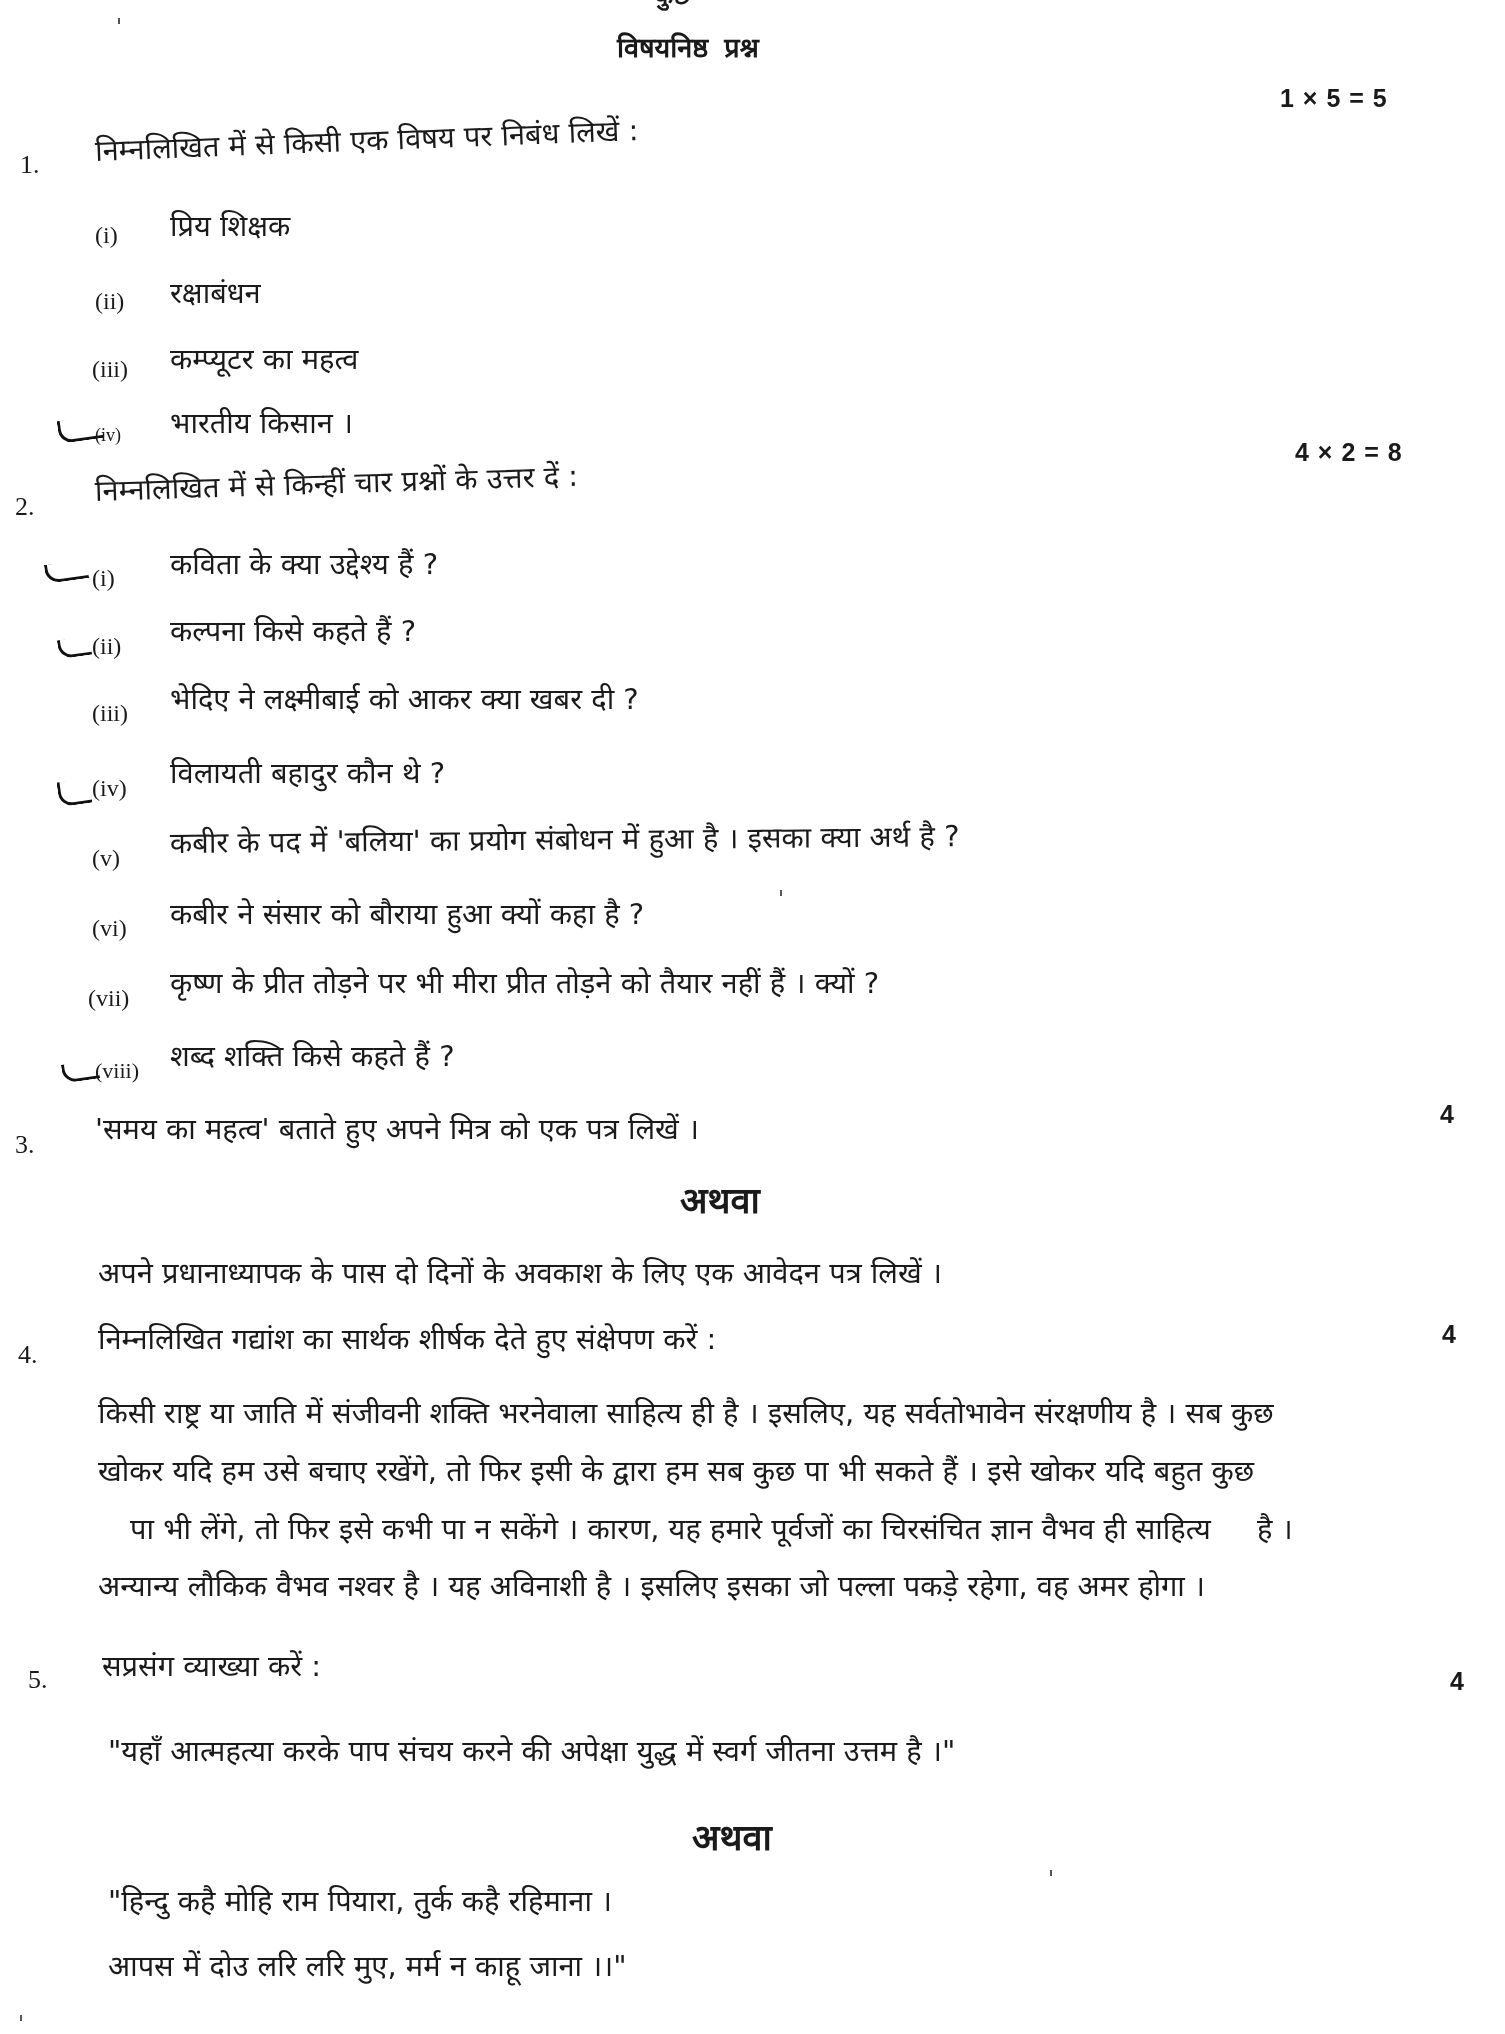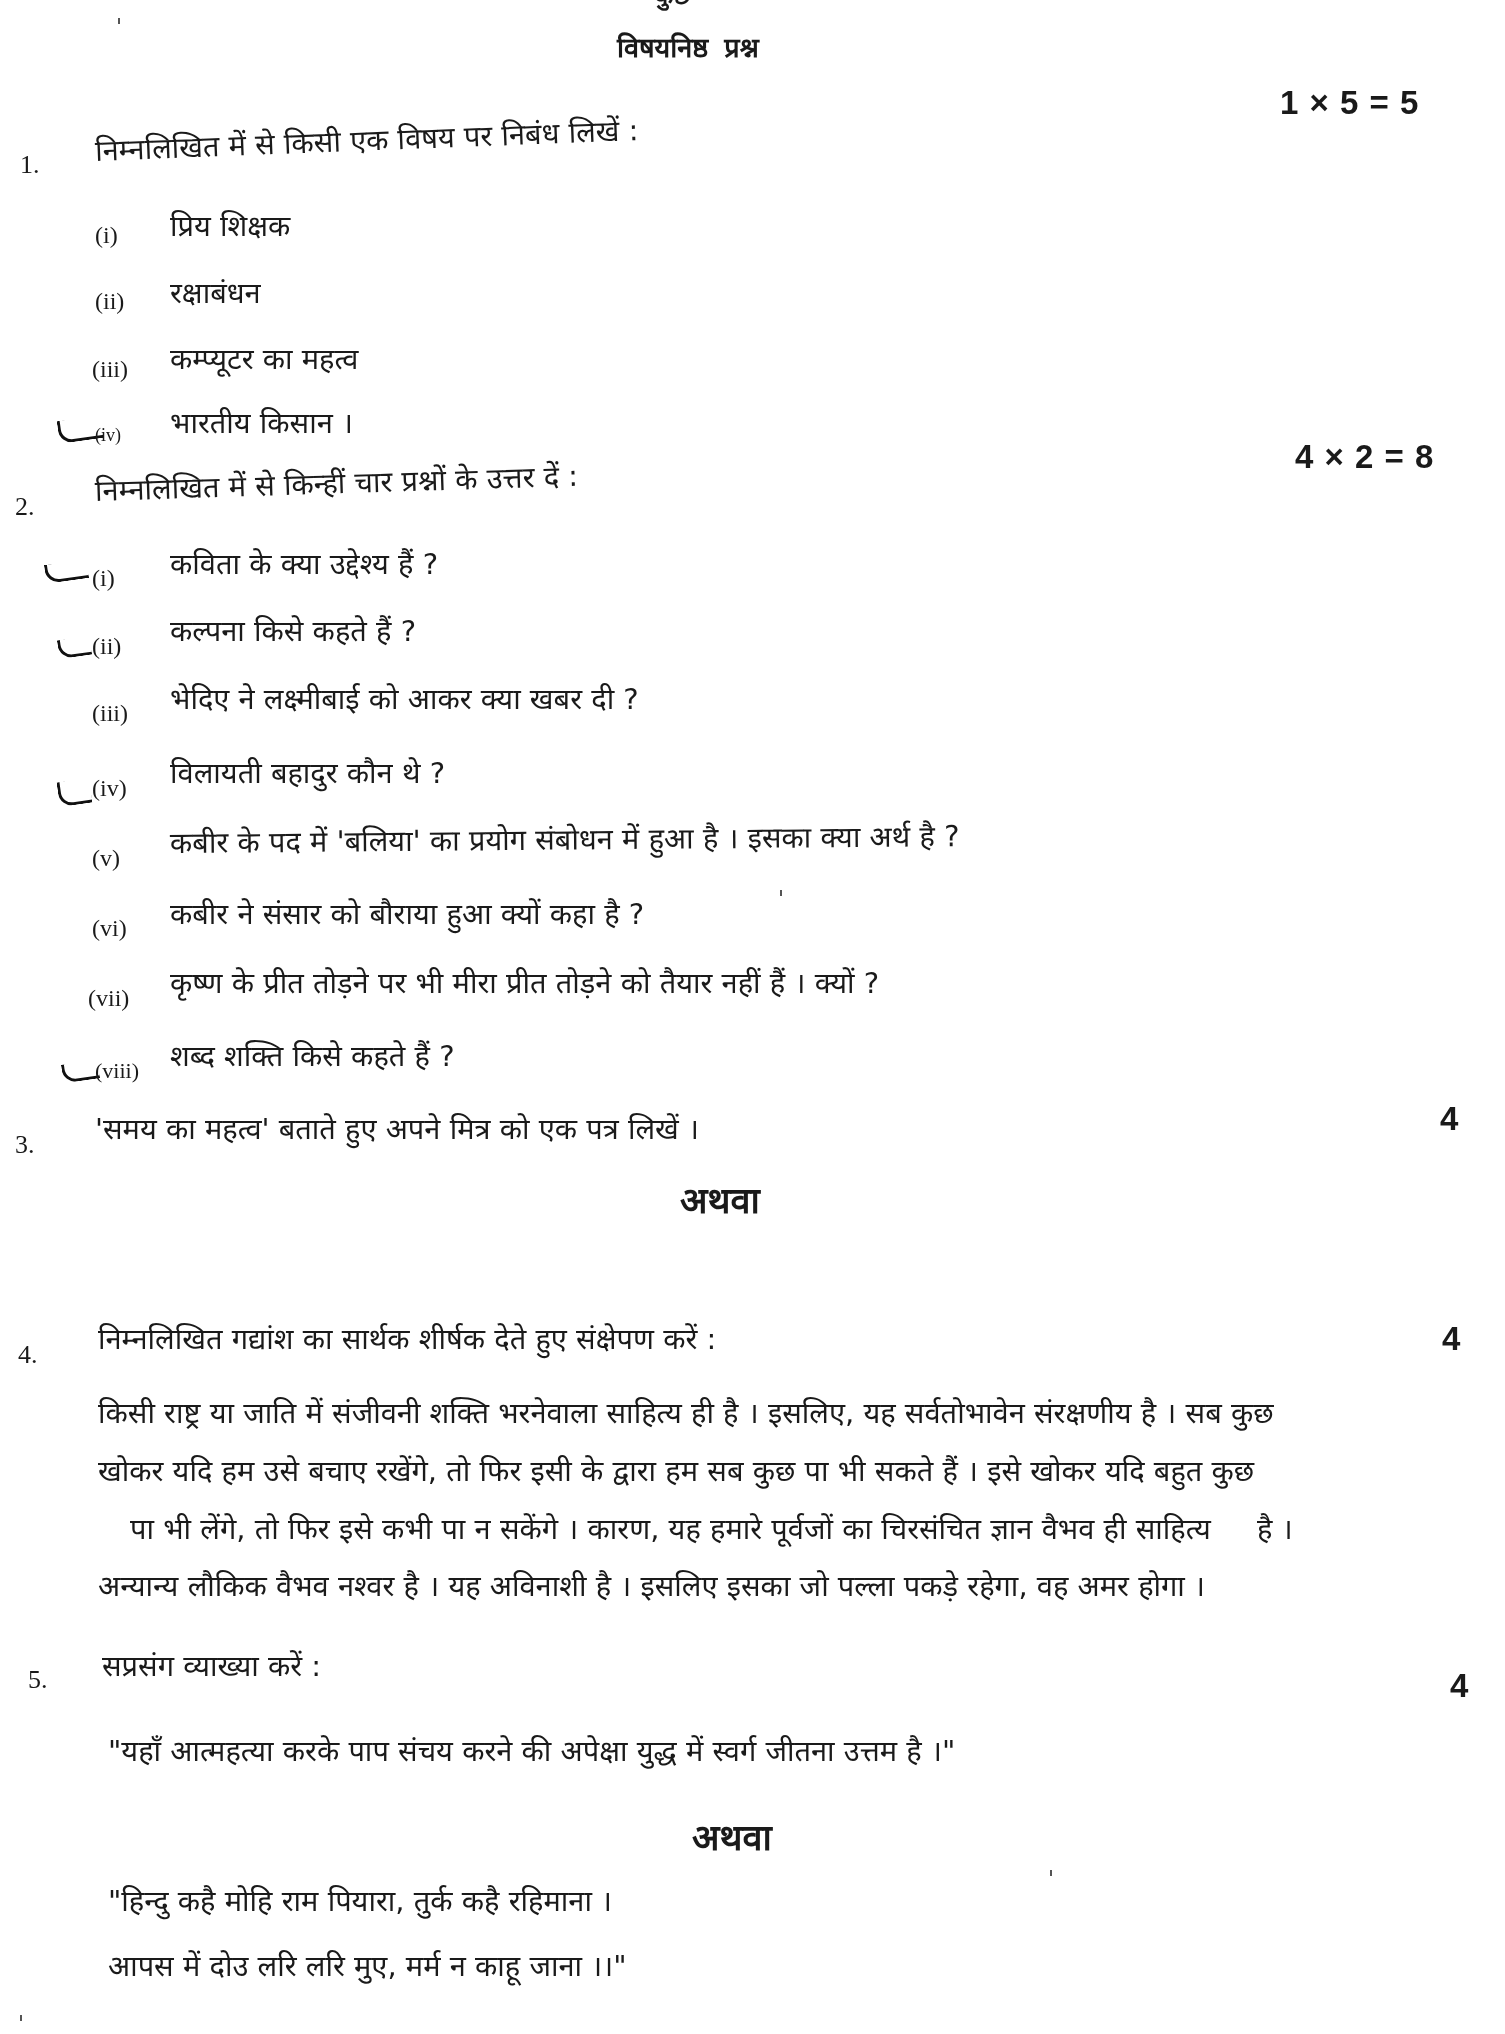--- a/index.html
+++ b/index.html
@@ -6,21 +6,21 @@
     body {
       width: 1505px; height: 2034px; background: #ffffff; color: #1a1a1a;
       font-family: "DejaVu Sans", sans-serif; position: relative; overflow: hidden;
     }
     .page { position: absolute; left: 0; top: 0; width: 1505px; height: 2034px; }
     .abs { position: absolute; white-space: nowrap; }
     .title { font-size: 27px; font-weight: bold; font-family: Liberation Mono, monospace; }
     .q { font-size: 29px; }
     .num { font-size: 26px; font-family: "Liberation Serif", serif; }
     .roman { font-size: 24px; font-family: "Liberation Serif", serif; }
-    .marks { font-size: 33px; font-weight: bold; font-family: "Liberation Sans", sans-serif; letter-spacing: 1px; }
+    .marks { font-size: 25px; font-weight: bold; font-family: "Liberation Sans", sans-serif; letter-spacing: 1px; }
     .athva { font-size: 36px; font-weight: bold; }
     .tick { position: absolute; border-bottom: 3px solid #111; border-left: 3px solid #111; border-radius: 0 0 0 14px; transform: rotate(-8deg); }
     .speck { position: absolute; width: 2px; height: 6px; background: #555; }
   </style>
 </head>
 <body>
 
 <div class="page">
 
   <div class="abs title" style="left:655px; top:-22px; font-size:24px;">कुछ</div>
@@ -62,20 +62,21 @@
   <div class="abs roman" style="left:88px; top:985px;">(vii)</div>
   <div class="abs q" style="left:170px; top:962px;">कृष्ण के प्रीत तोड़ने पर भी मीरा प्रीत तोड़ने को तैयार नहीं हैं । क्यों ?</div>
   <div class="tick" style="left:62px; top:1062px; width:34px; height:16px;"></div>
   <div class="abs roman" style="left:95px; top:1058px; font-size:22px;text-align:center;">(viii)</div>
   <div class="abs q" style="left:170px; top:1035px;">शब्द शक्ति किसे कहते हैं ?</div>
 
   <div class="abs marks" style="left:1440px; top:1100px;">4</div>
   <div class="abs num" style="left:15px; top:1130px;">3.</div>
   <div class="abs q" style="left:95px; top:1108px;">'समय का महत्व' बताते हुए अपने मित्र को एक पत्र लिखें ।</div>
   <div class="abs athva" style="left:680px; top:1175px;">अथवा</div>
+  <div class="abs q" style="left:98px; top:1252px;">अपने प्रधानाध्यापक के पास दो दिनों के अवकाश के लिए एक आवेदन पत्र लिखें ।</div>
 
   <div class="abs marks" style="left:1442px; top:1320px;">4</div>
   <div class="abs num" style="left:18px; top:1340px;">4.</div>
   <div class="abs q" style="left:98px; top:1318px;">निम्नलिखित गद्यांश का सार्थक शीर्षक देते हुए संक्षेपण करें :</div>
   <div class="abs q" style="left:98px; top:1450px;">खोकर यदि हम उसे बचाए रखेंगे, तो फिर इसी के द्वारा हम सब कुछ पा भी सकते हैं । इसे खोकर यदि बहुत कुछ</div>
   <div class="abs q" style="left:98px; top:1392px;">किसी राष्ट्र या जाति में संजीवनी शक्ति भरनेवाला साहित्य ही है । इसलिए, यह सर्वतोभावेन संरक्षणीय है । सब कुछ</div>
   <div class="abs q" style="left:98px; top:1508px; white-space:pre;margin-left:32px;">पा भी लेंगे, तो फिर इसे कभी पा न सकेंगे । कारण, यह हमारे पूर्वजों का चिरसंचित ज्ञान वैभव ही साहित्य     है ।</div>
   <div class="abs q" style="left:98px; top:1565px;">अन्यान्य लौकिक वैभव नश्वर है । यह अविनाशी है । इसलिए इसका जो पल्ला पकड़े रहेगा, वह अमर होगा ।</div>
 
   <div class="abs marks" style="left:1450px; top:1667px;">4</div>

